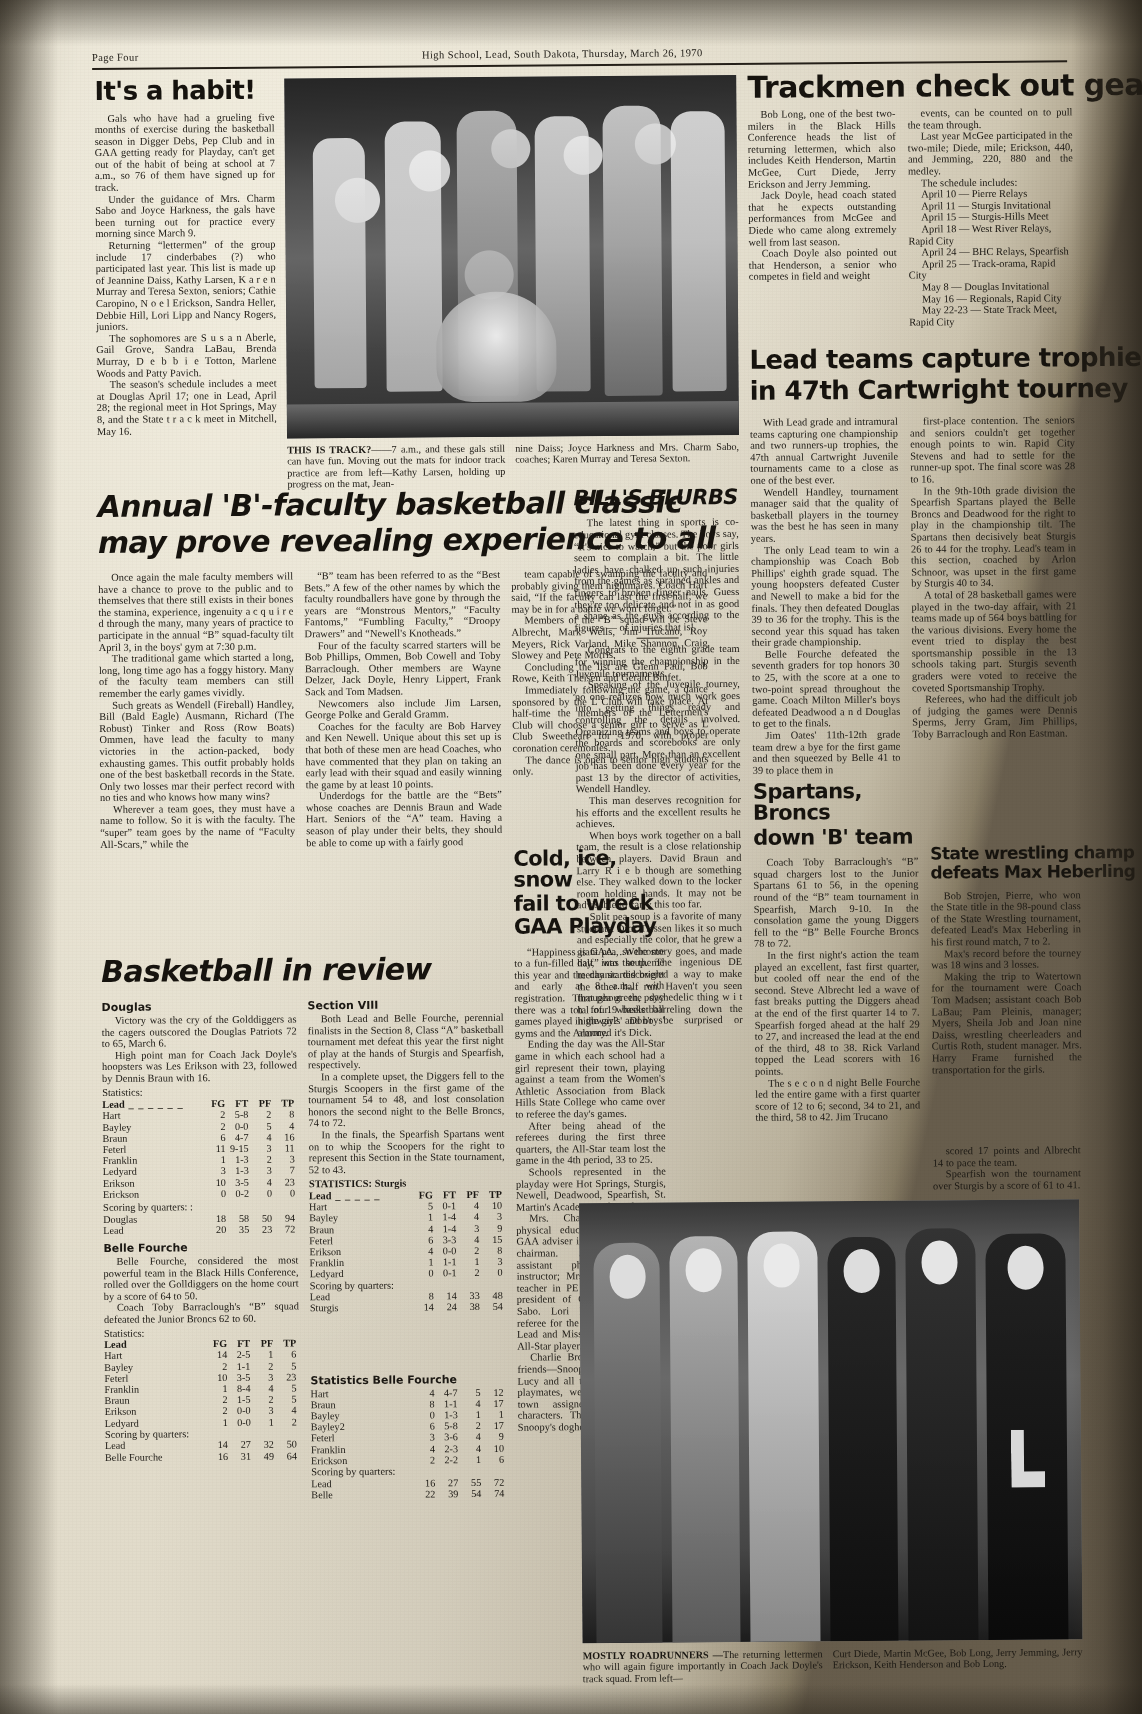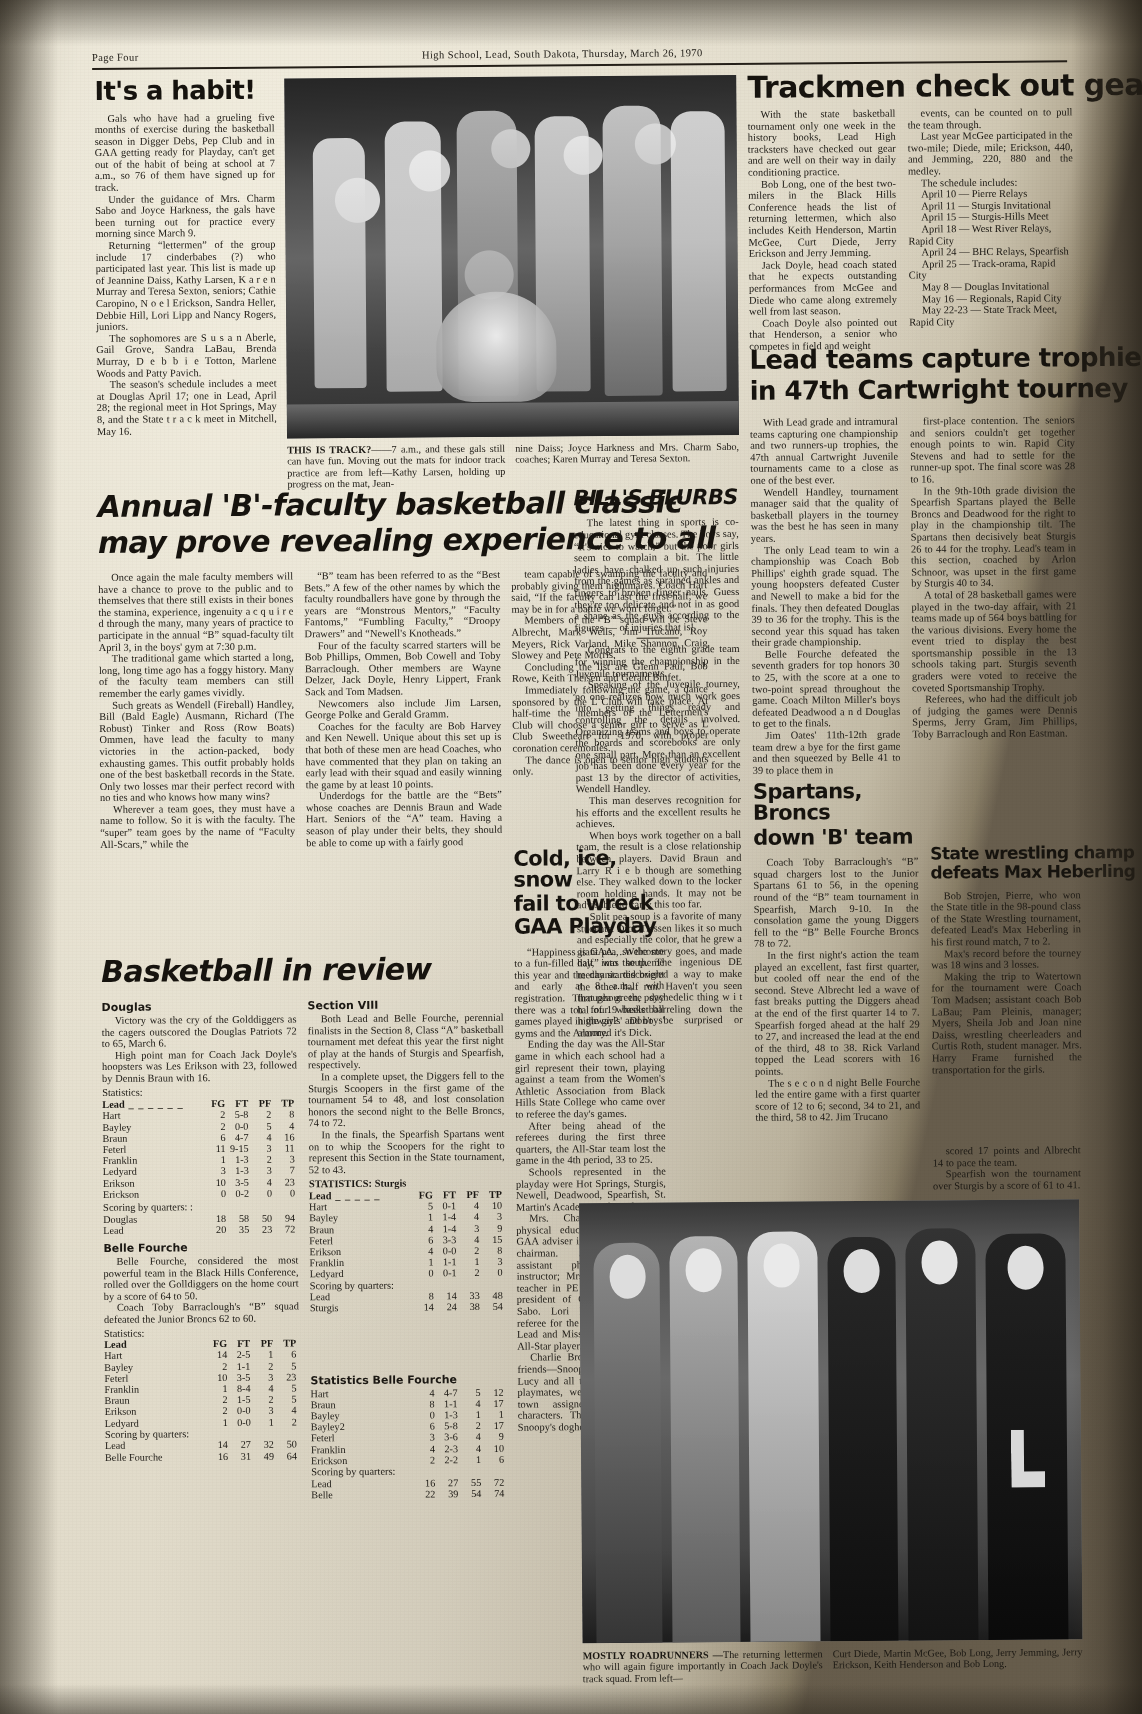--- a/index.html
+++ b/index.html
@@ -143,21 +143,20 @@
     </div>
     <div class="col" style="left:420px;top:394px;width:224px;">
       <div class="cap">nine Daiss; Joyce Harkness and Mrs. Charm Sabo, coaches; Karen Murray and Teresa Sexton.</div>
     </div>
 
     <div class="col" style="left:655px;top:26px;width:320px;">
       <h1 class="deck hd-xl" style="white-space:nowrap;">Trackmen check out gear</h1>
     </div>
     <div class="col" style="left:655px;top:62px;width:148px;">
       <div class="body">
-        <p>With the state basketball tournament only one week in the history books, Lead High tracksters have checked out gear and are well on their way in daily conditioning practice.</p>
         <p>Bob Long, one of the best two-milers in the Black Hills Conference heads the list of returning lettermen, which also includes Keith Henderson, Martin McGee, Curt Diede, Jerry Erickson and Jerry Jemming.</p>
         <p>Jack Doyle, head coach stated that he expects outstanding performances from McGee and Diede who came along extremely well from last season.</p>
         <p>Coach Doyle also pointed out that Henderson, a senior who competes in field and weight</p>
       </div>
     </div>
     <div class="col" style="left:815px;top:62px;width:165px;">
       <div class="body">
         <p>events, can be counted on to pull the team through.</p>
         <p>Last year McGee participated in the two-mile; Diede, mile; Erickson, 440, and Jemming, 220, 880 and the medley.</p>
         <p>The schedule includes:</p>

